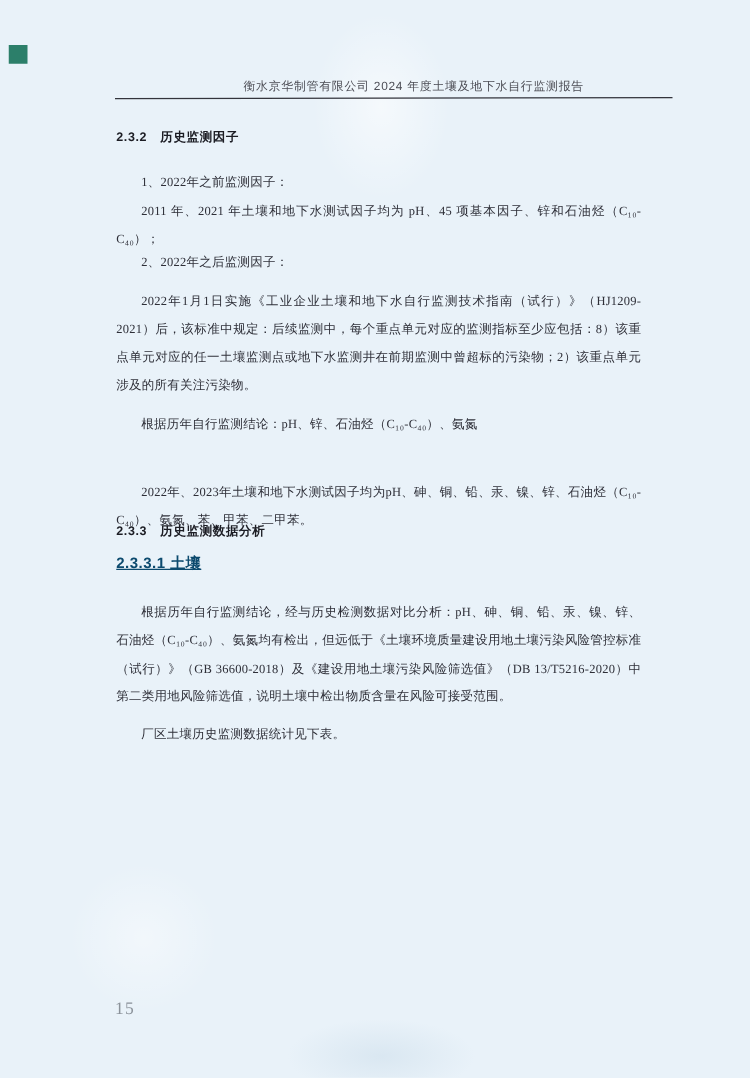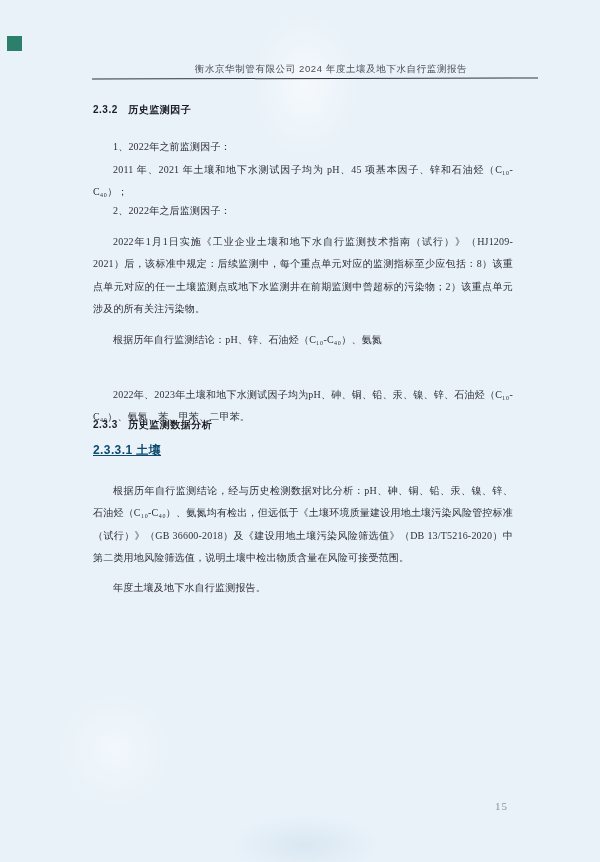--- a/index.html
+++ b/index.html
@@ -77,22 +77,22 @@
   .para {
     font-size: 10px;
     line-height: 22.4px;
     text-align: justify;
     text-indent: 2em;
     letter-spacing: 0.2px;
   }
   .page-number {
     position: absolute;
     left: 92px; top: 800px; width: 416px;
-    text-align: right;
-    font-size: 11px;
+    text-align: left;
+    font-size: 14px;
     color: #8b929a;
     letter-spacing: 1px;
   }
   
   .b0  { top: 103px; }
   .b1  { top: 136px; }
   .b2  { top: 159px; }
   .b3  { top: 200px; }
   .b4  { top: 231px; }
   .b5  { top: 329px; }
@@ -117,15 +117,15 @@
 <div class="doc-block h-main b0">2.3.2　历史监测因子</div>
 <div class="doc-block para  b1">1、2022年之前监测因子：</div>
 <div class="doc-block para  b2">2011 年、2021 年土壤和地下水测试因子均为 pH、45 项基本因子、锌和石油烃（C₁₀-C₄₀）；</div>
 <div class="doc-block para  b3">2、2022年之后监测因子：</div>
 <div class="doc-block para  b4">2022年1月1日实施《工业企业土壤和地下水自行监测技术指南（试行）》（HJ1209-2021）后，该标准中规定：后续监测中，每个重点单元对应的监测指标至少应包括：8）该重点单元对应的任一土壤监测点或地下水监测井在前期监测中曾超标的污染物；2）该重点单元涉及的所有关注污染物。</div>
 <div class="doc-block para  b5">根据历年自行监测结论：pH、锌、石油烃（C₁₀-C₄₀）、氨氮</div>
 <div class="doc-block para  b6">2022年、2023年土壤和地下水测试因子均为pH、砷、铜、铅、汞、镍、锌、石油烃（C₁₀-C₄₀）、氨氮、苯、甲苯、二甲苯。</div>
 <div class="doc-block h-main b7">2.3.3　历史监测数据分析</div>
 <div class="doc-block h-sub  b8">2.3.3.1 土壤</div>
 <div class="doc-block para  b9">根据历年自行监测结论，经与历史检测数据对比分析：pH、砷、铜、铅、汞、镍、锌、石油烃（C₁₀-C₄₀）、氨氮均有检出，但远低于《土壤环境质量建设用地土壤污染风险管控标准（试行）》（GB 36600-2018）及《建设用地土壤污染风险筛选值》（DB 13/T5216-2020）中第二类用地风险筛选值，说明土壤中检出物质含量在风险可接受范围。</div>
-<div class="doc-block para  b10">年度土壤及地下水自行监测报告。</div>
+<div class="doc-block para  b10">厂区土壤历史监测数据统计见下表。</div>
 
 <div class="page-number">15</div>
 
 </body></html>

